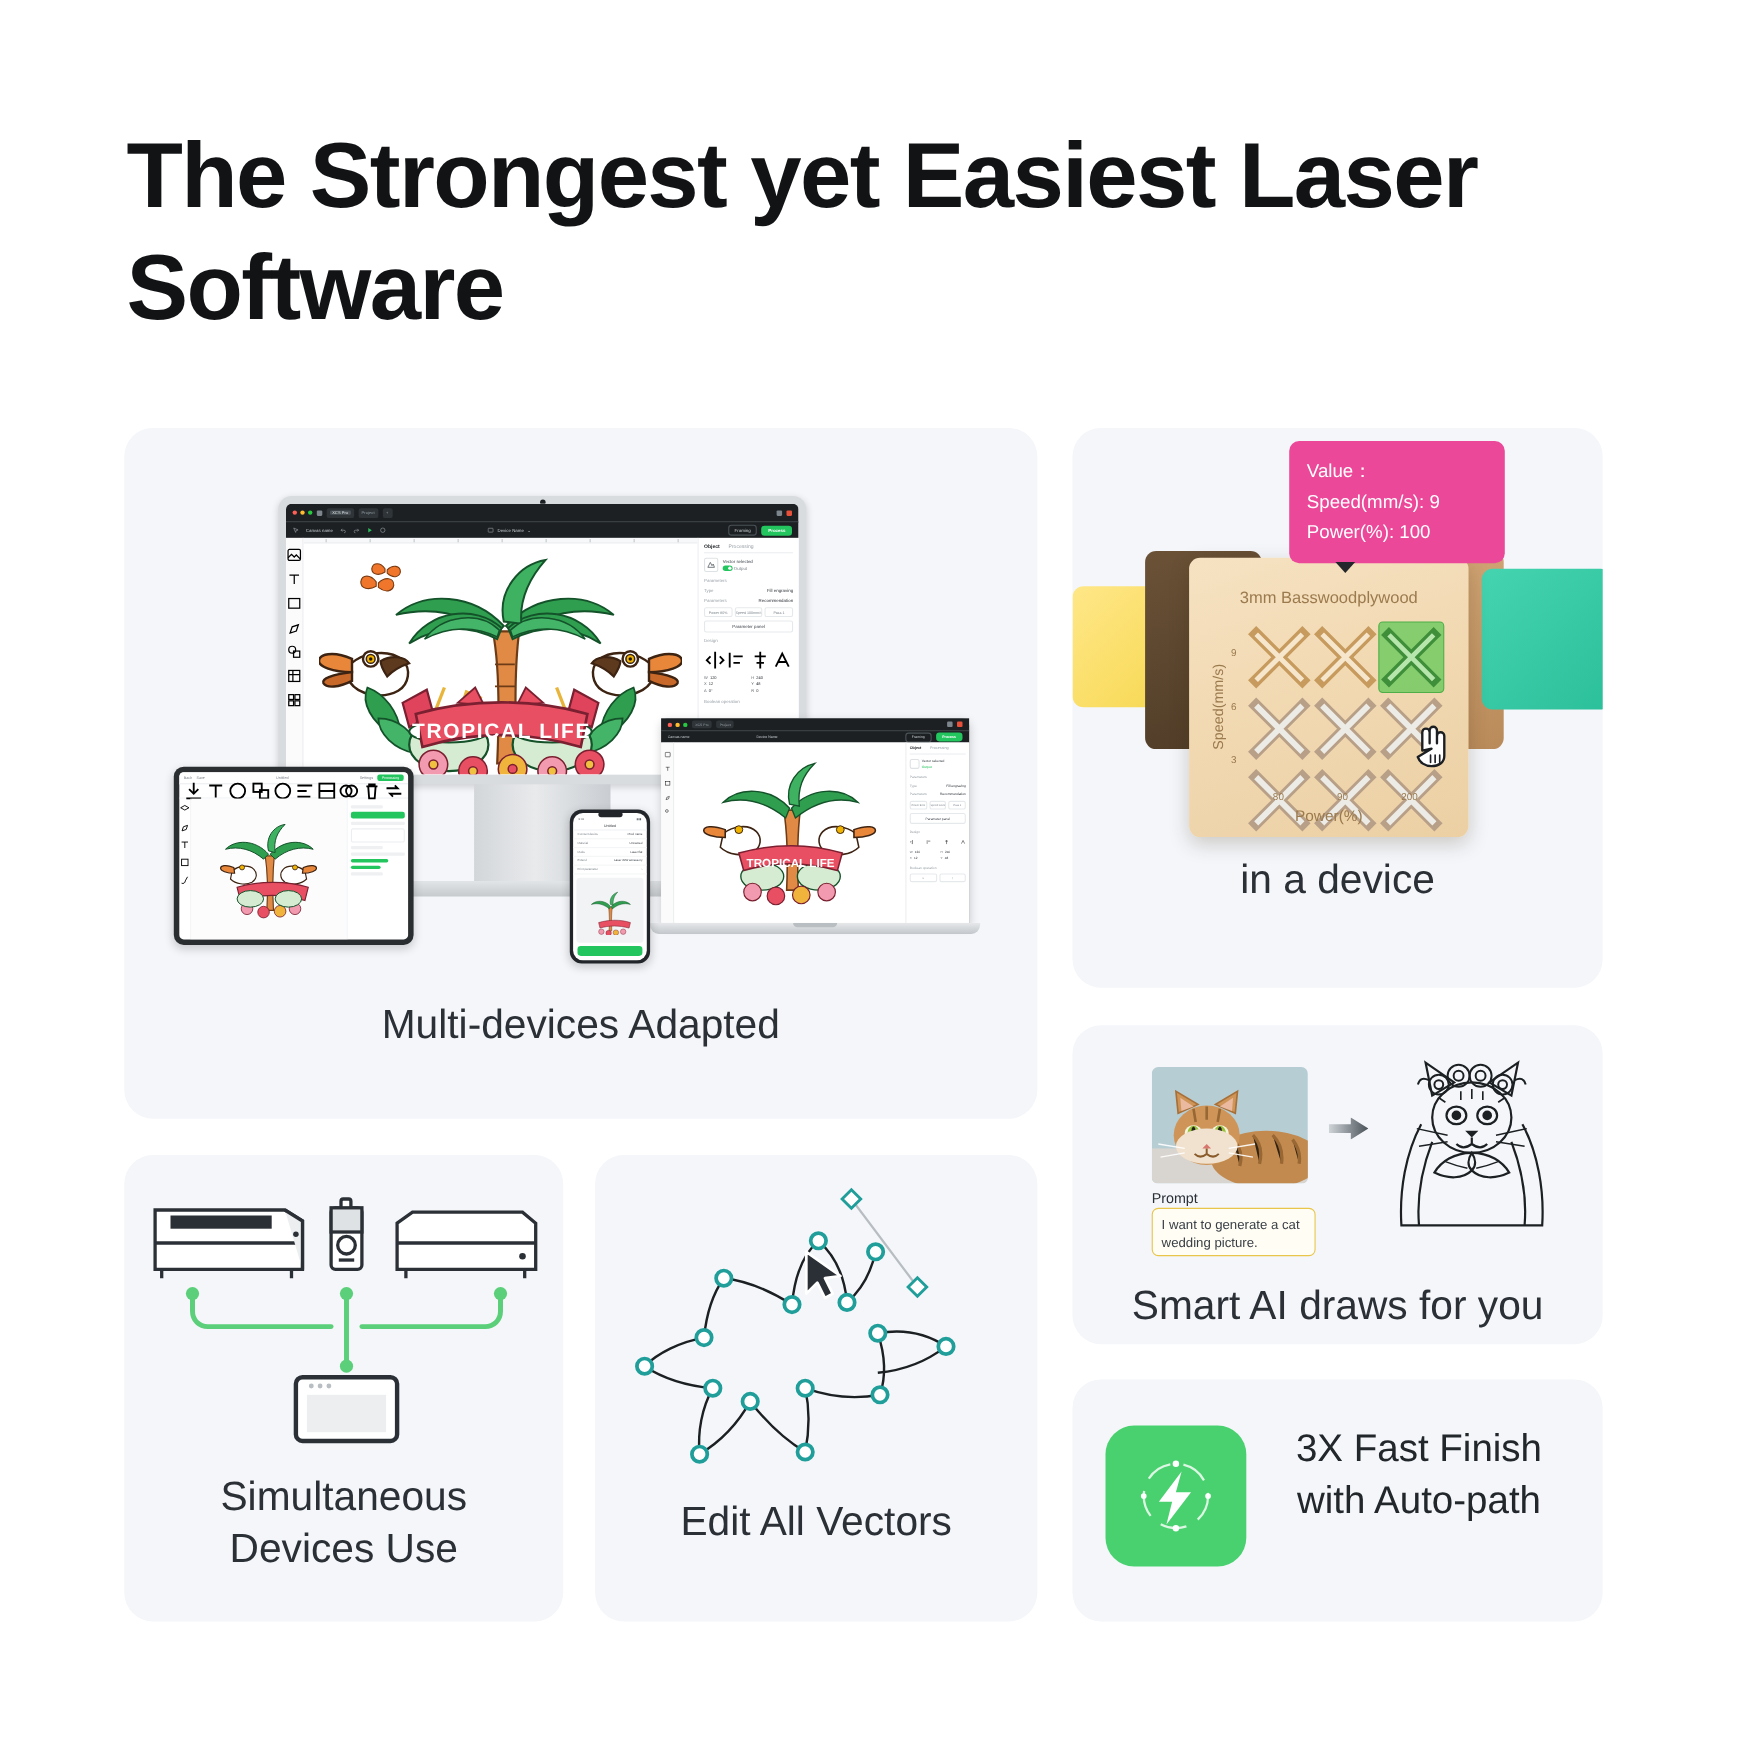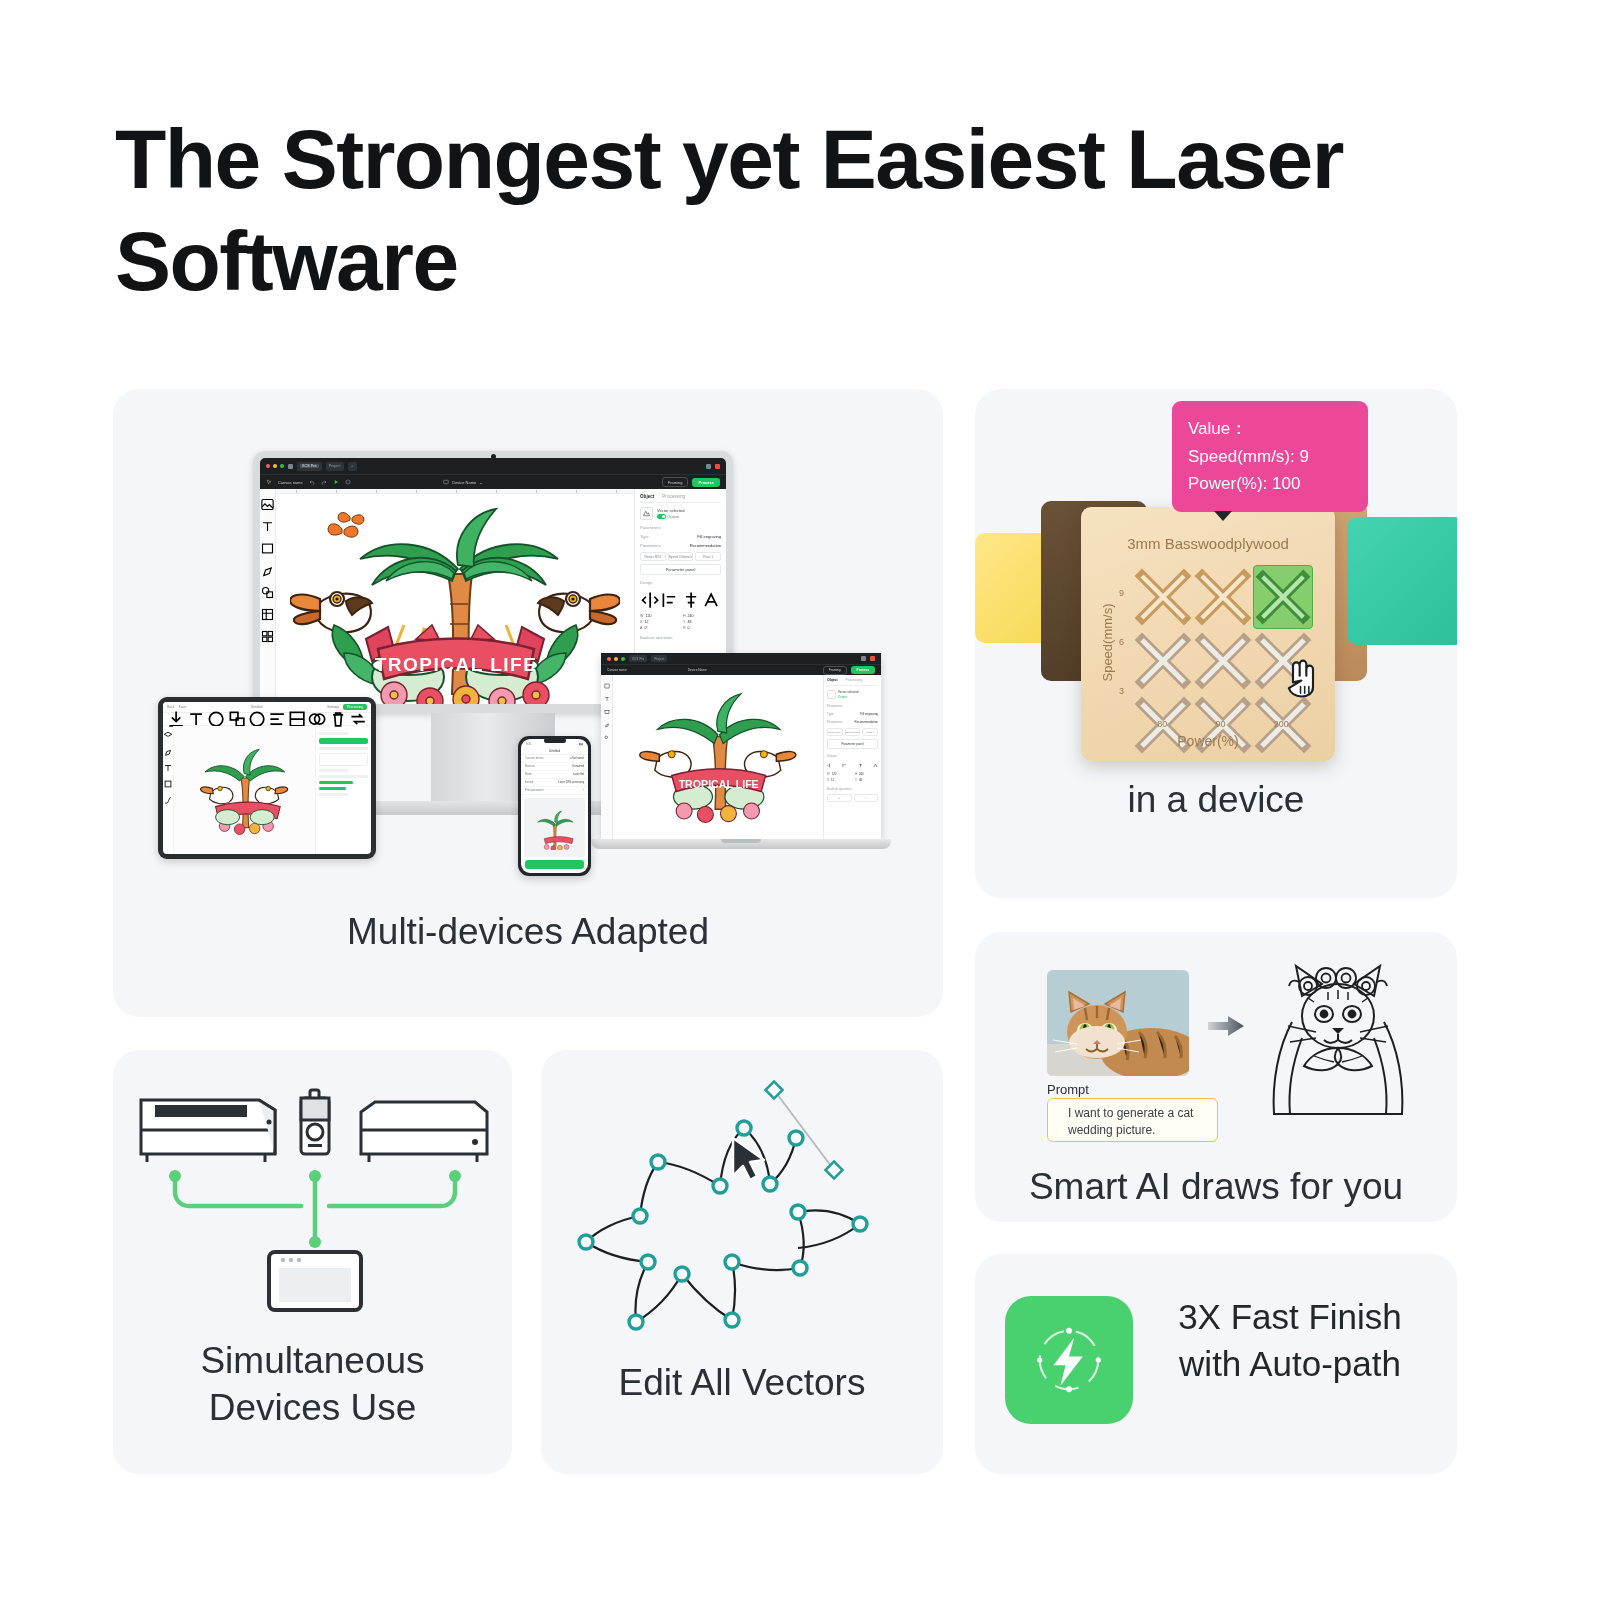--- a/index.html
+++ b/index.html
@@ -202,23 +202,23 @@
   #card-sim { left: 113px; top: 1050px; width: 399px; height: 424px; }
 
   
   #card-vectors { left: 541px; top: 1050px; width: 402px; height: 424px; }
 
   
   #card-ai { left: 975px; top: 932px; width: 482px; height: 290px; }
   .cat-photo { position:absolute; left:72px; top:38px; width:142px; height:106px;
                border-radius:6px; overflow:hidden; }
   .prompt-lbl { position:absolute; left:72px; top:150px; font-size:13px; color:#2b3036; }
-  .prompt-box { position:absolute; left:72px; top:166px; width:171px; height:44px;
+  .prompt-box { position:absolute; left:72px; top:166px; width:149px; height:44px;
                 border:1.5px solid #e9c64a; border-radius:6px; background:#fffdf4;
-                padding:6px 20px; font-size:12px; line-height:1.45; color:#3a4047; }
+                padding:6px 8px; font-size:12px; line-height:1.45; color:#3a4047; }
   .arrow-ai { position:absolute; left:233px; top:84px; width:36px; height:20px; }
   .cat-line { position:absolute; left:283px; top:20px; width:160px; height:168px; }
 
   
   #card-fast { left: 975px; top: 1254px; width: 482px; height: 220px; }
   .fast-icon { position:absolute; left:30px; top:42px; width:128px; height:128px;
                background:#4ad16f; border-radius:26px;
                display:flex; align-items:center; justify-content:center; }
   .fast-text { position:absolute; left:170px; top:40px; width:290px;
                font-size:35px; line-height:1.34; color:#22272c; text-align:center; }

